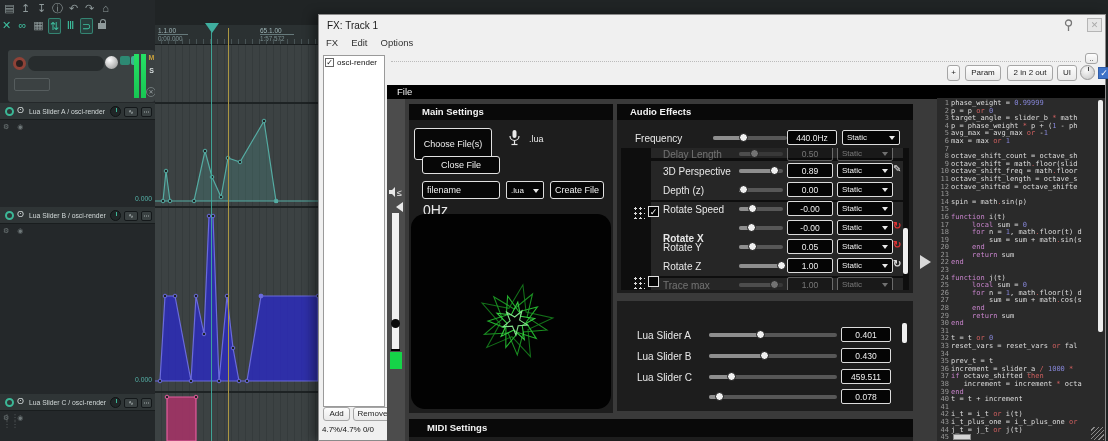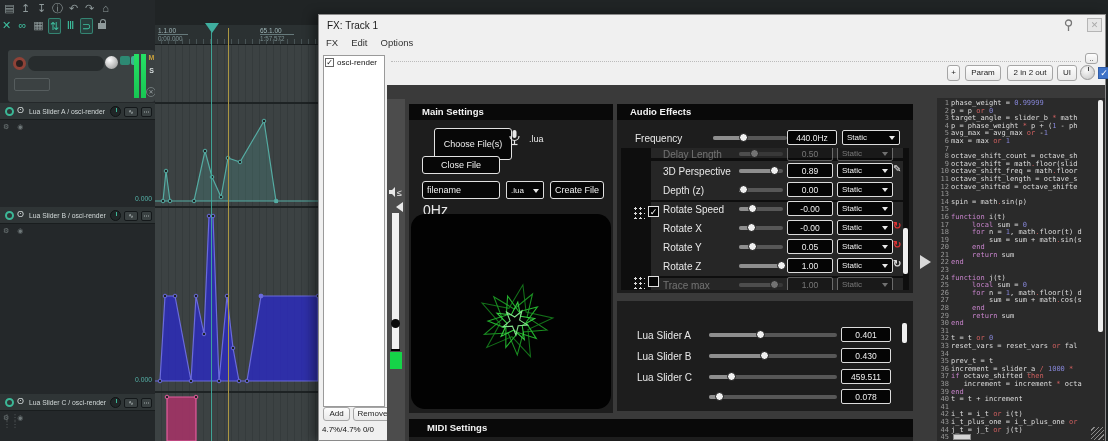--- a/index.html
+++ b/index.html
@@ -210,36 +210,39 @@
     <div id="cpu">4.7%/4.7% 0/0</div>
 
     <div class="winbtn" style="left:628px;top:50px;width:13px;height:16px;line-height:14px">+</div>
     <div class="winbtn" style="left:646px;top:50px;width:36px;height:16px;line-height:14px">Param</div>
     <div class="winbtn" style="left:688px;top:50px;width:46px;height:16px;line-height:14px">2 in 2 out</div>
     <div class="winbtn" style="left:738px;top:50px;width:20px;height:16px;line-height:14px">UI</div>
     <div class="knoblight" style="left:761px;top:50px"></div>
     <div class="bluechk" style="left:779px;top:52px">✓</div>
 
     <div id="plug">
+      <div id="filebar">
+        <span id="filemenu">File</span>
+      </div>
 
       <div id="volstrip">
         <svg class="abs" style="left:2px;top:88px" width="15" height="11">
             <polygon points="0,3 3,3 6,0 6,10 3,7 0,7" fill="#e8e8e8"></polygon>
             <text x="8" y="9" fill="#e8e8e8" font-size="9">≤</text>
           </svg>
         <div class="abs" style="left:9px;top:103px;width:0;height:0;border-top:5px solid transparent;border-bottom:5px solid transparent;border-right:7px solid #e8e8e8"></div>
         <div class="abs" style="left:5px;top:114px;width:7px;height:136px;background:#f0f0f0"></div>
         <div class="abs" style="left:4px;top:220px;width:9px;height:9px;border-radius:50%;background:#0a0a0a"></div>
         <div class="abs" style="left:4px;top:250px;width:9px;height:2px;background:#000"></div>
         <div class="abs" style="left:3px;top:253px;width:12px;height:17px;background:#15d348"></div>
       </div>
 
       <div class="panel" id="mainpanel" style="left:22px;top:19px;width:204px;height:309px">
         <div class="sechdr">Main Settings</div>
-        <div class="dkbtn" style="left:25px;top:24px;width:78px;height:32px">Choose File(s)</div>
+        <div class="dkbtn" style="left:5px;top:24px;width:78px;height:32px">Choose File(s)</div>
         <svg class="abs" style="left:99px;top:26px" width="13" height="17">
             <rect x="4.5" y="0" width="4" height="8" rx="2" fill="#e8e8e8"></rect>
             <path d="M2 6 a4.5 4.5 0 0 0 9 0" fill="none" stroke="#e8e8e8" stroke-width="1.2"></path>
             <line x1="6.5" y1="11" x2="6.5" y2="14" stroke="#e8e8e8" stroke-width="1.2"></line>
             <line x1="3.5" y1="14.5" x2="9.5" y2="14.5" stroke="#e8e8e8" stroke-width="1.2"></line>
           </svg>
         <div class="plbl" style="left:120px;top:30px;font-size:9px">.lua</div>
         <div class="dkbtn" style="left:13px;top:52px;width:78px;height:18px">Close File</div>
         <div class="dkbtn" style="left:13px;top:77px;width:78px;height:18px;justify-content:flex-start;padding-left:4px">filename</div>
         <div class="ddk" style="left:97px;top:77px;width:38px;height:18px">
@@ -314,21 +317,21 @@
                 <div class="fill" style="position: absolute; width: 13.2px;"></div>
                 <div class="thumb" style="position: absolute; left: 9.2px;"></div>
               </div>
               <div class="vbox" style="position: absolute; left: 166px; top: 53px; width: 46px; height: 15px;">-0.00</div>
               <div class="ddk" style="position: absolute; left: 216px; top: 53px; width: 56px; height: 15px;">
                 <span>Static</span>
                 <i></i>
               </div>
             </div>
             <div style="position: absolute; left: 0px; top: 0px; width: 100%; height: 0px;">
-              <div class="plbl" style="position: absolute; left: 42px; top: 75px;">Rotate X</div>
+              <div class="plbl" style="position: absolute; left: 42px; top: 85px; font-weight: bold;">Rotate X</div>
               <div class="slid" style="position: absolute; left: 118px; top: 78px; width: 44px;">
                 <div class="fill" style="position: absolute; width: 12.32px;"></div>
                 <div class="thumb" style="position: absolute; left: 8.32px;"></div>
               </div>
               <div class="vbox" style="position: absolute; left: 166px; top: 72px; width: 46px; height: 15px;">-0.00</div>
               <div class="ddk" style="position: absolute; left: 216px; top: 72px; width: 56px; height: 15px;">
                 <span>Static</span>
                 <i></i>
               </div>
               <div class="rowicon" style="position: absolute; left: 272px; top: 72px; color: rgb(224, 52, 52); font-weight: bold;">↻</div>

